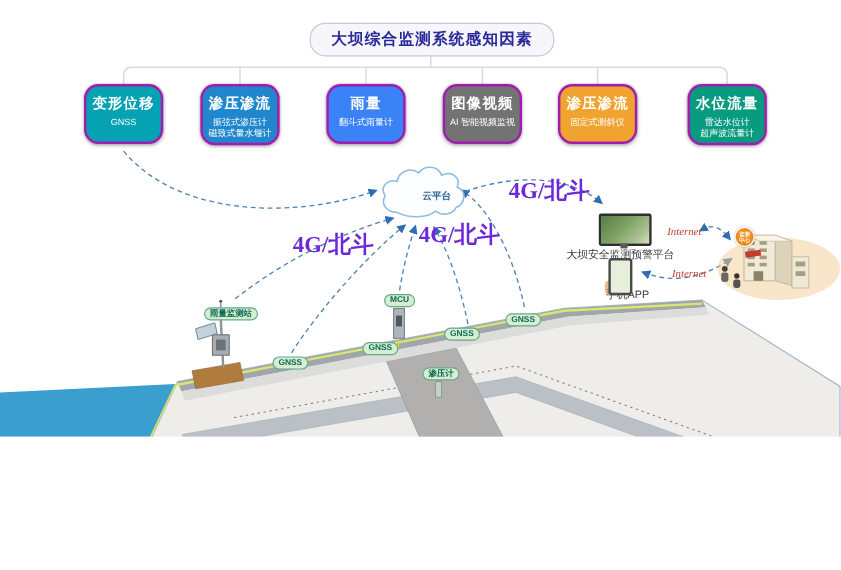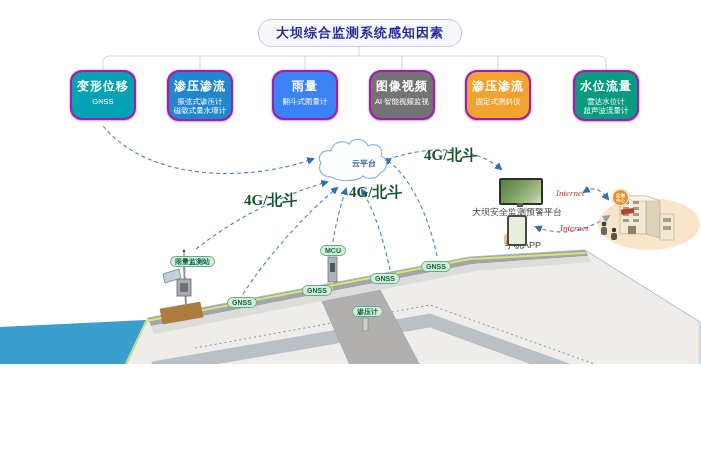--- a/index.html
+++ b/index.html
@@ -13,22 +13,22 @@
     color:#29299A;font-size:13px;font-weight:bold;letter-spacing:1px;}
 
   .cat{position:absolute;top:70px;width:66px;min-height:50px;z-index:3;box-sizing:border-box;
     border-radius:12px;border:2px solid #a21caf;color:#fff;text-align:center;padding:6px 2px 4px;
     box-shadow:0 1px 3px rgba(0,0,0,.25),0 0 0 1px rgba(0,0,0,.07);}
   .cat-label{font-size:12px;font-weight:bold;letter-spacing:1px;}
   .cat-sub{font-size:7.5px;line-height:9px;margin-top:2px;white-space:pre-line;}
 
   .cloud-label{position:absolute;z-index:4;color:#2A64A0;font-size:8px;font-weight:bold;}
 
-  .fourg{position:absolute;z-index:4;color:#14532d;font-family:"Liberation Serif",serif;
-    font-weight:bold;font-size:15px;white-space:nowrap;text-align:center;}
+  .fourg{position:absolute;z-index:4;color:#6d28d9;font-family:"Liberation Serif",serif;
+    font-weight:bold;font-size:19px;white-space:nowrap;text-align:center;}
   .inet{position:absolute;z-index:4;color:#C43C2C;font-family:"Liberation Serif",serif;
     font-style:italic;font-size:9px;white-space:nowrap;}
 
   .pill{position:absolute;z-index:5;background:#D7EDD2;border:1px solid #66A98B;border-radius:6px;
     color:#0A6A55;font-size:7px;font-weight:bold;line-height:9px;padding:0 4px;white-space:nowrap;}
 
   .devlabel{position:absolute;z-index:4;color:#3A3A3A;font-size:9px;text-align:center;white-space:nowrap;}
 
   .monitor{position:absolute;left:499px;top:178px;width:40px;height:23px;z-index:4;
     border:2px solid #2E2E2E;border-radius:2px;

